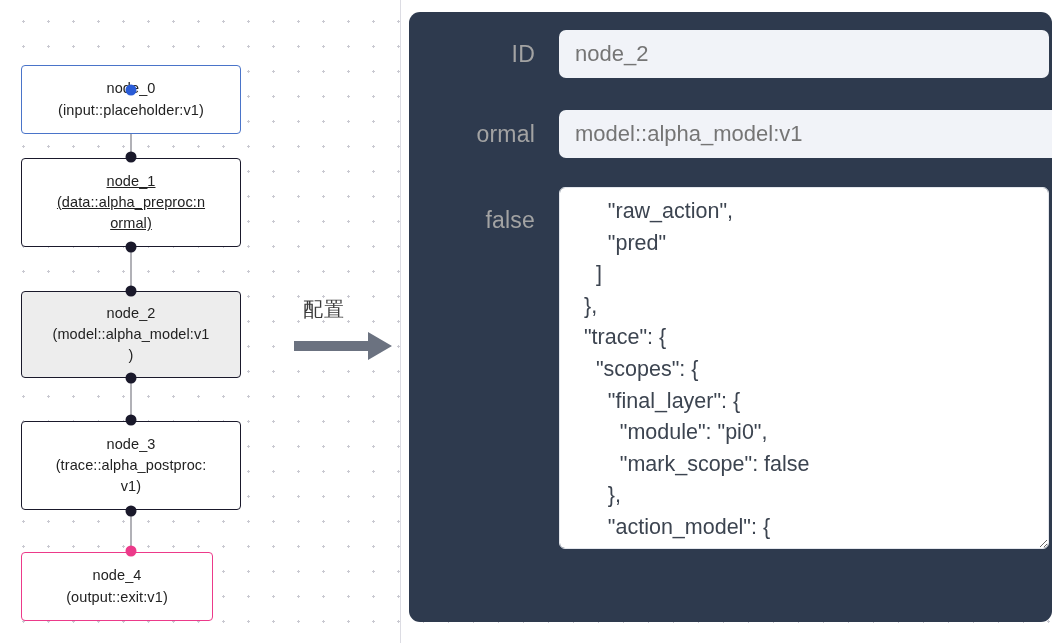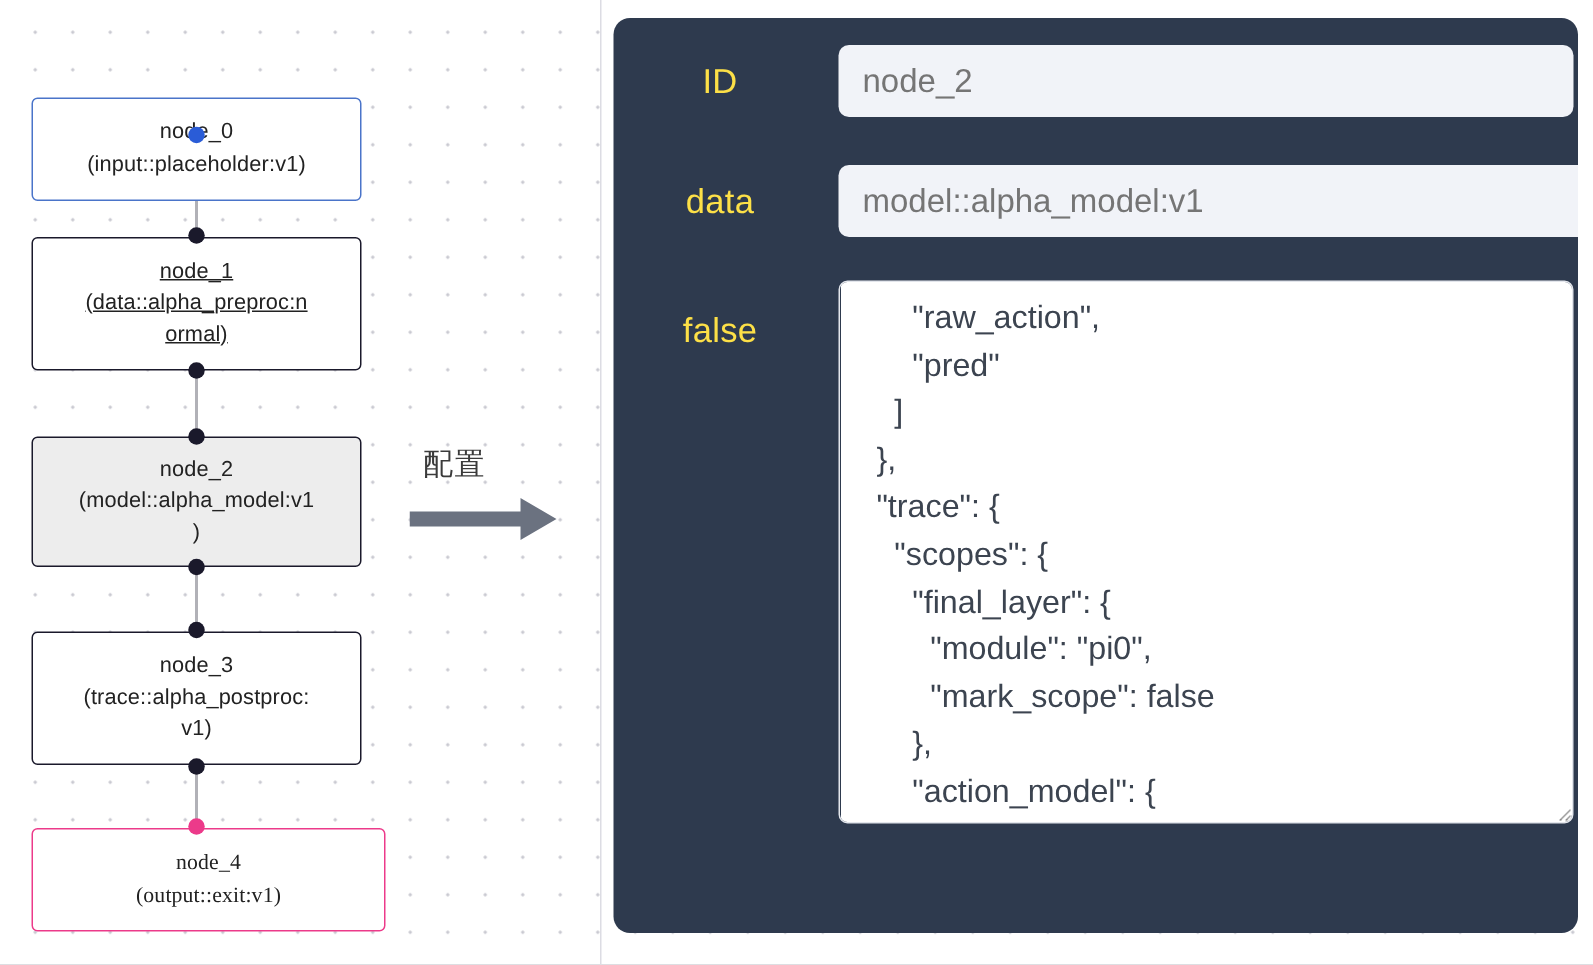--- a/index.html
+++ b/index.html
@@ -76,21 +76,21 @@
   .node.selected {
     background: #ededed;
     border-color: #1a192b;
     border-width: 1.8px;
   }
   .node-label { display: block; width: 100%; white-space: pre-line; }
 
   
   #annotation {
     position: absolute;
-    left: 273px;
+    left: 294px;
     top: 296px;
     width: 110px;
     height: 72px;
   }
   #annotation-label {
     position: absolute;
     left: 9px;
     top: 0px;
     font-size: 20px;
     color: #3b3b3b;
@@ -113,23 +113,23 @@
     background: #2e3a4e;
     border-radius: 11px;
     overflow: hidden;
   }
   .field-row {
     position: absolute;
     display: flex;
     align-items: center;
   }
   .field-label {
-    color: #fde047;
+    color: #a3a3a3;
     font-size: 23px;
-    text-align: center;
+    text-align: right;
     font-weight: 400;
     letter-spacing: .2px;
   }
   .text-input {
     box-sizing: border-box;
     background: #f1f3f8;
     border: none;
     border-radius: 7px;
     color: #9aa2b1;
     font-family: "Liberation Sans", sans-serif;
@@ -227,21 +227,21 @@
     <div class="handle" style="left:131px; top:378px;"></div>
 
     <div class="node" style="left:21px; top:421px; width:220px; height:89px;">
       <span class="node-label">node_3
 (trace::alpha_postproc:
 v1)</span>
     </div>
     <div class="handle" style="left:131px; top:420px;"></div>
     <div class="handle" style="left:131px; top:511px;"></div>
 
-    <div class="node pink-border" style="left:21px; top:552px; width:236px; height:69px;font-family:Liberation Serif, serif;">
+    <div class="node pink-border" style="left:21px; top:552px; width:192px; height:69px;">
       <span class="node-label">node_4
 (output::exit:v1)</span>
     </div>
     <div class="handle pink" style="left:131px; top:551px;"></div>
   </div>
 
   <div id="annotation">
     <div id="annotation-label">配置</div>
     <svg id="annotation-arrow" width="100" height="34" viewBox="0 0 100 34">
       <polygon points="0,12 74,12 74,3 98,17 74,31 74,22 0,22" fill="#6b7280"></polygon>
@@ -249,21 +249,21 @@
   </div>
 
   <div id="panel">
 
     <div class="field-row" id="row-id">
       <div class="field-label">ID</div>
       <input class="text-input" type="text" placeholder="node_2" style="">
     </div>
 
     <div class="field-row" id="row-type">
-      <div class="field-label">data</div>
+      <div class="field-label">ormal</div>
       <input class="text-input" type="text" placeholder="model::alpha_model:v1" style="">
     </div>
 
     <div class="field-row" id="row-config">
       <div class="field-label">false</div>
       <textarea id="config-textarea" spellcheck="false" style="">      "raw_action",
       "pred"
     ]
   },
   "trace": {

